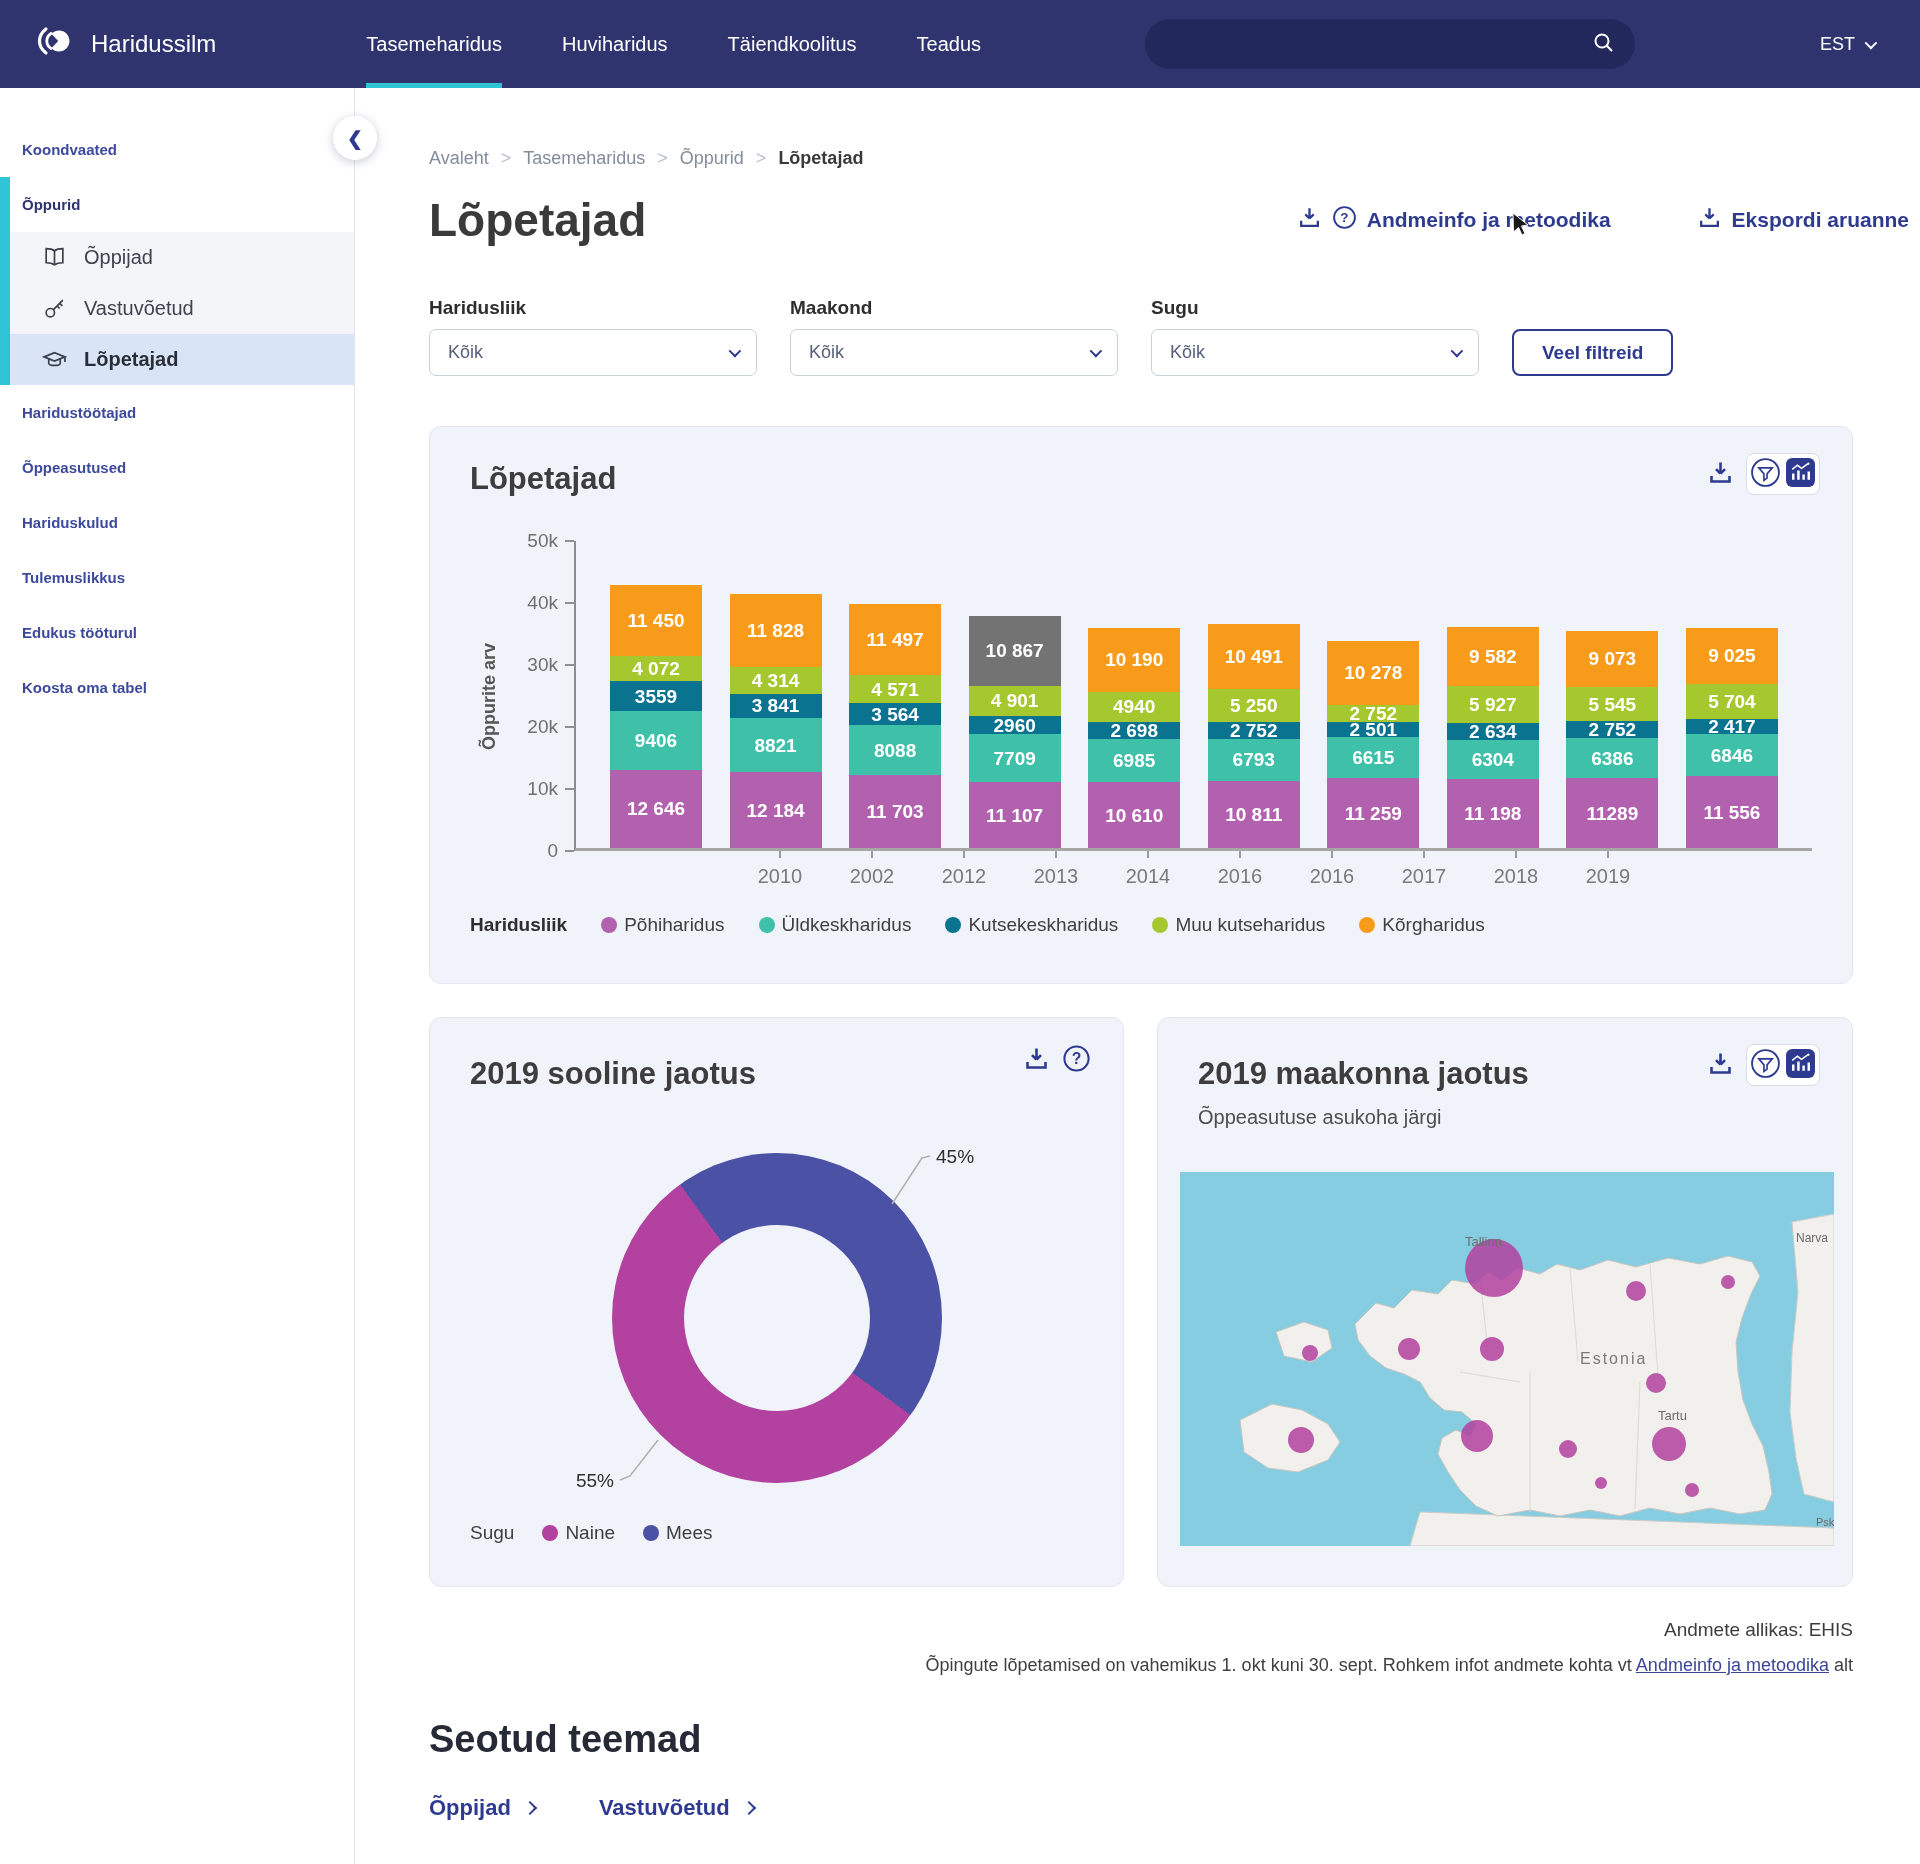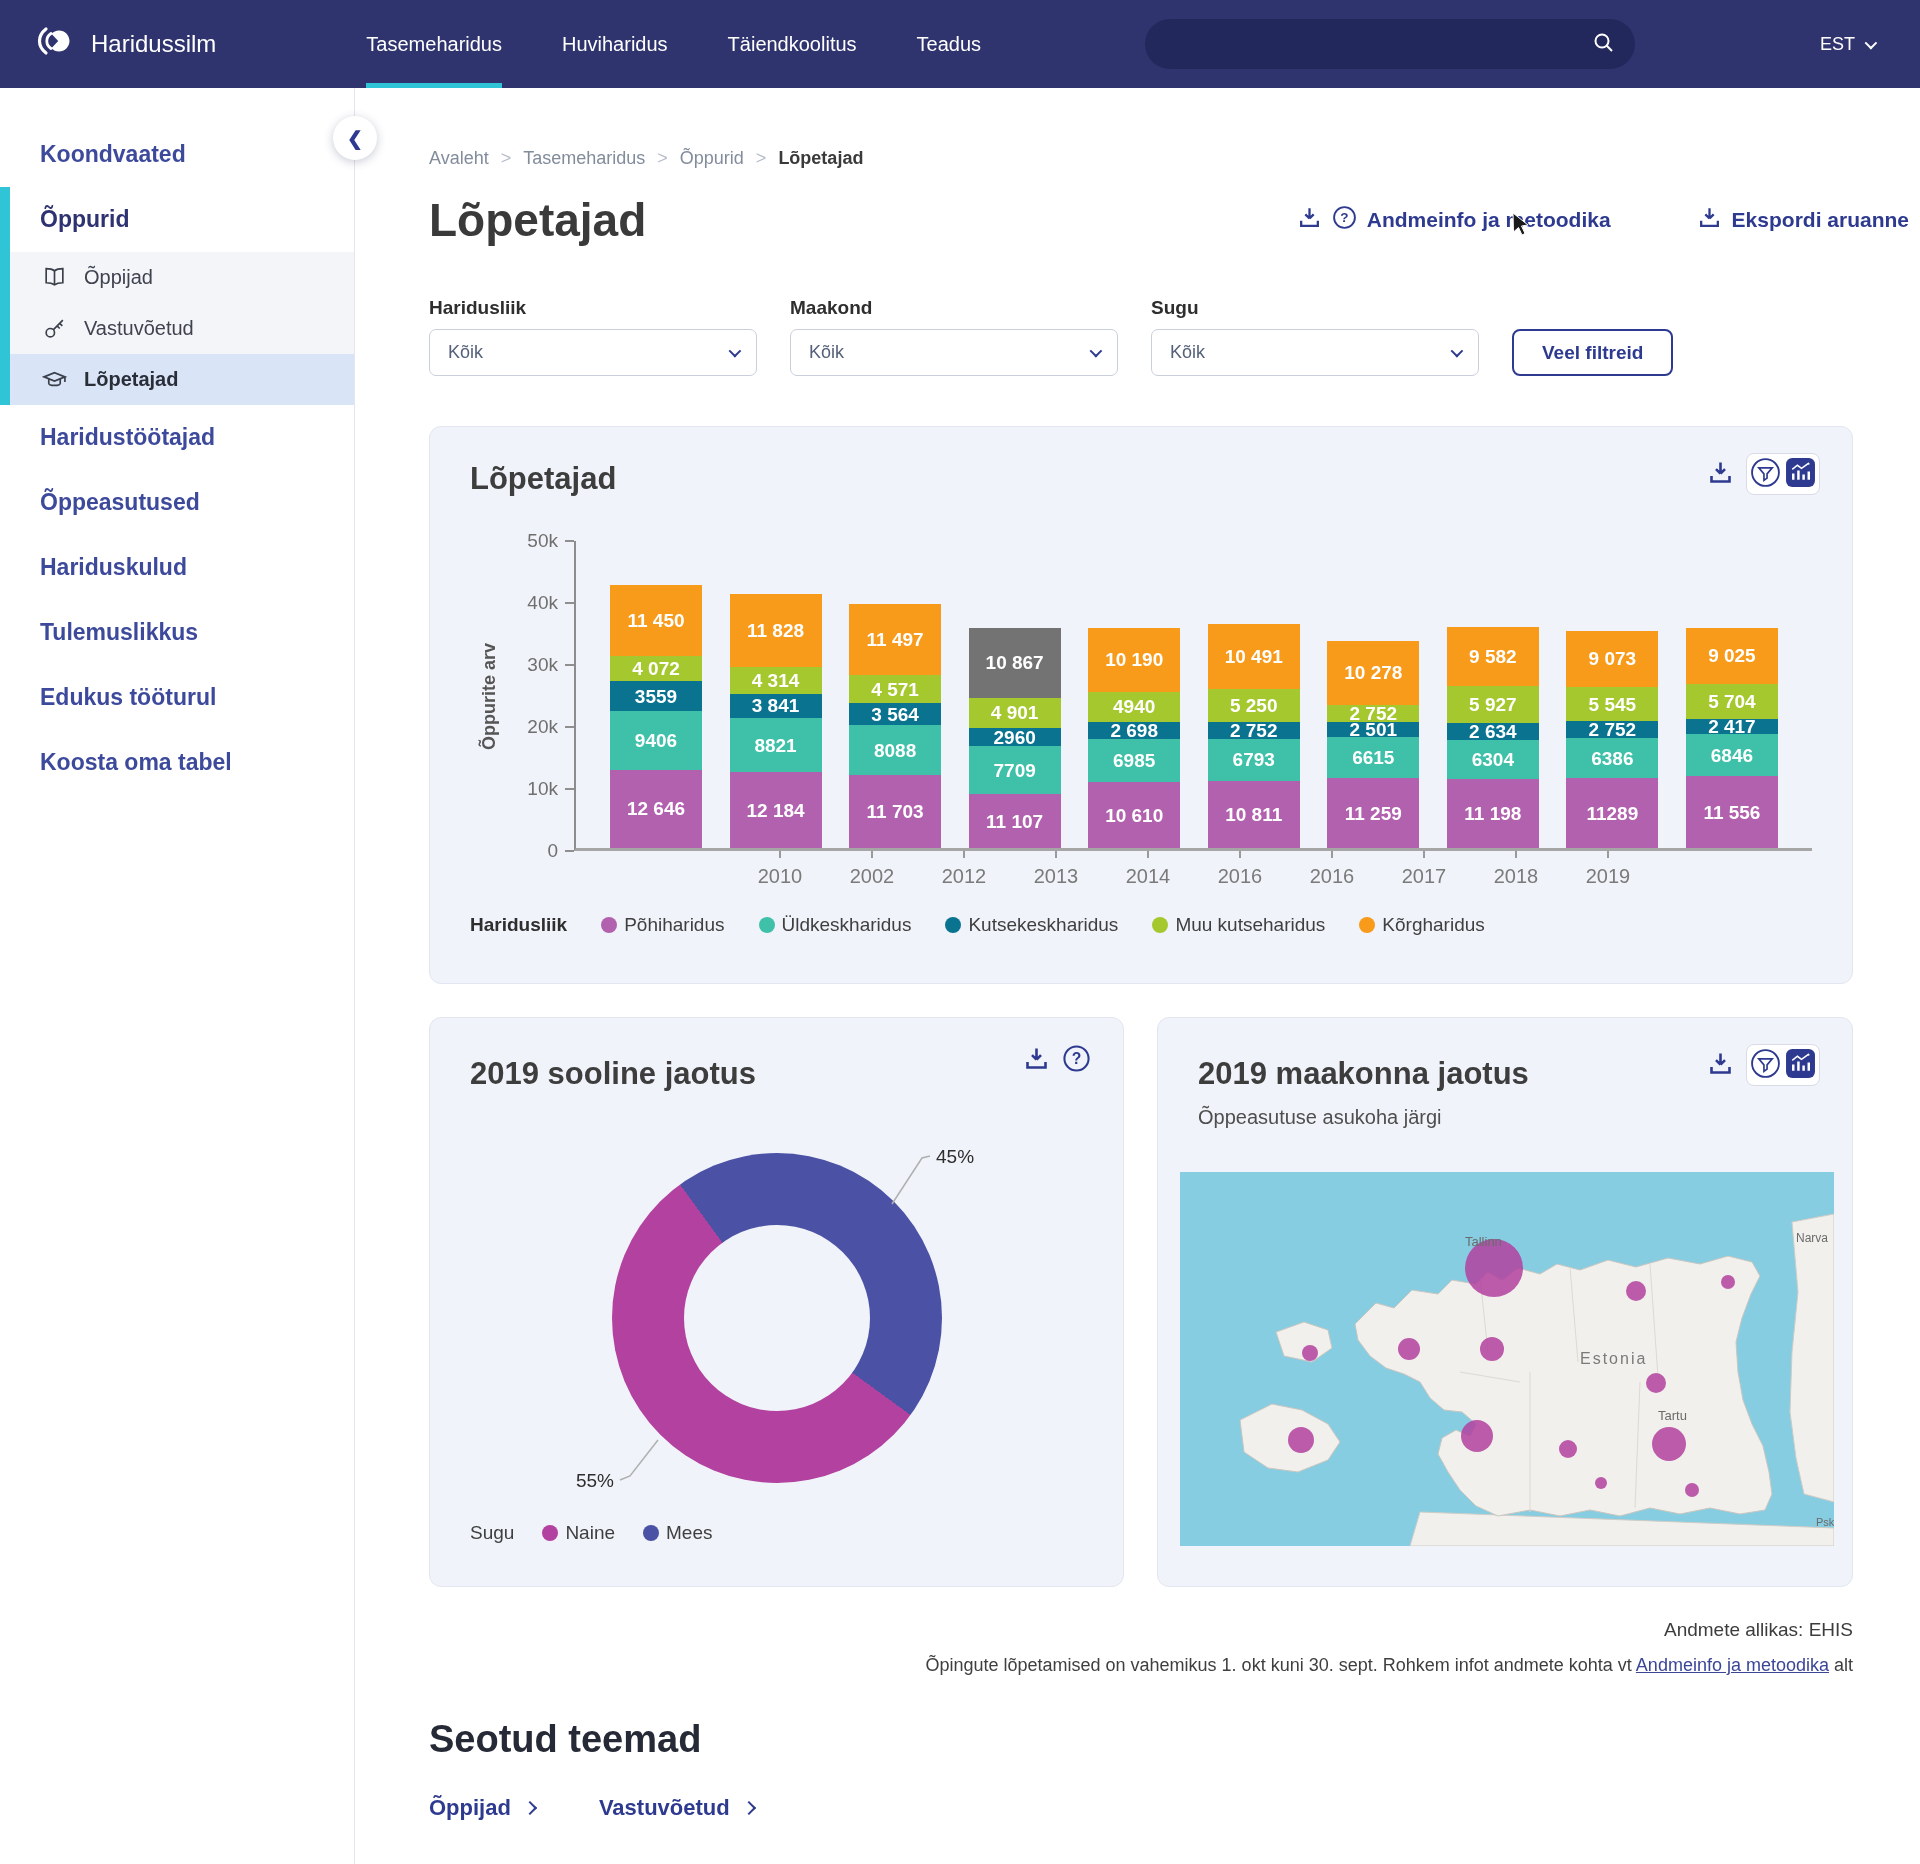--- a/index.html
+++ b/index.html
@@ -12,21 +12,21 @@
   .nav-link { font-size:20px; display:flex; align-items:center; border-bottom:5px solid transparent; padding-top:5px; cursor:pointer; }
   .nav-link.active { border-bottom-color:#2fc4d6; }
   .search { margin-left:auto; align-self:center; width:490px; height:50px; background:#23285c; border-radius:26px; display:flex; align-items:center; padding:0 20px; }
   .search input { flex:1; background:transparent; border:none; color:#fff; font-size:18px; outline:none; font-family:inherit; }
   .lang { align-self:center; margin-left:185px; display:flex; align-items:center; gap:10px; font-size:18px; cursor:pointer; }
   .chev { width:9px; height:9px; border-right:2px solid #fff; border-bottom:2px solid #fff; transform:rotate(45deg) translateY(-2px); }
 
   
   .layout { display:flex; height:1776px; position:relative; }
   .sidebar { width:355px; flex-shrink:0; border-right:1px solid #e4e6eb; padding-top:34px; position:relative; background:#fff; }
-  .side-item { display:block; padding:19px 40px; font-size:23px; color:#3d4a9c; font-weight:600; cursor:pointer; }
+  .side-item { display:block; padding:19px 22px; font-size:15px; color:#3d4a9c; font-weight:600; cursor:pointer; }
   .active-section { position:relative; }
   .active-section::before { content:''; position:absolute; left:0; top:0; bottom:0; width:10px; background:#2fc4d6; }
   .side-item.expanded { color:#2e3270; font-weight:700; }
   .submenu-bg { background:#f4f5f8; }
   .sub-item { display:flex; align-items:center; gap:16px; padding:13px 20px 13px 42px; font-size:20px; color:#3f4350; cursor:pointer; }
   .sub-item.selected { background:#d9e5f6; font-weight:700; color:#2a2e39; }
   .sub-item .icon { display:flex; width:26px; }
   .collapse-btn { position:absolute; left:333px; top:28px; width:44px; height:44px; border-radius:50%; background:#fff; box-shadow:0 2px 10px rgba(40,50,90,.25); display:flex; align-items:center; justify-content:center; color:#2d3a8f; font-size:19px; font-weight:700; cursor:pointer; z-index:10; }
 
   .content { flex:1; padding:40px 67px 0 74px; }
@@ -361,21 +361,21 @@
                 </div>
                 <div class="seg" style="height: 30.3862px; background: rgb(166, 200, 47);">
                   <span>4 901</span>
                 </div>
                 <div class="seg" style="height: 18.352px; background: rgb(10, 115, 144);">
                   <span>2960</span>
                 </div>
                 <div class="seg" style="height: 47.7958px; background: rgb(63, 192, 168);">
                   <span>7709</span>
                 </div>
-                <div class="seg" style="height: 54px; background: rgb(178, 97, 174);">
+                <div class="seg" style="height: 66px; background: rgb(178, 97, 174);">
                   <span>11 107</span>
                 </div>
               </div>
               <div class="bar-col">
                 <div class="seg" style="height: 63.178px; background: rgb(248, 155, 27);">
                   <span>10 190</span>
                 </div>
                 <div class="seg" style="height: 30.628px; background: rgb(166, 200, 47);">
                   <span>4940</span>
                 </div>

